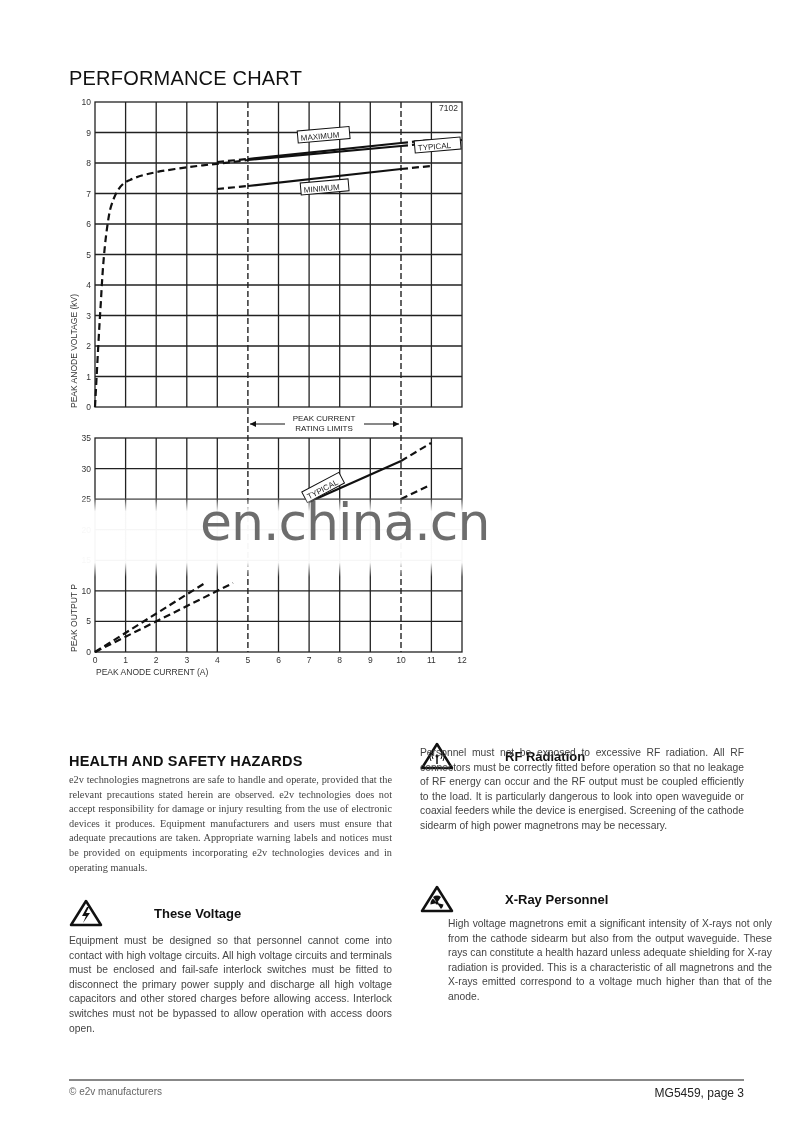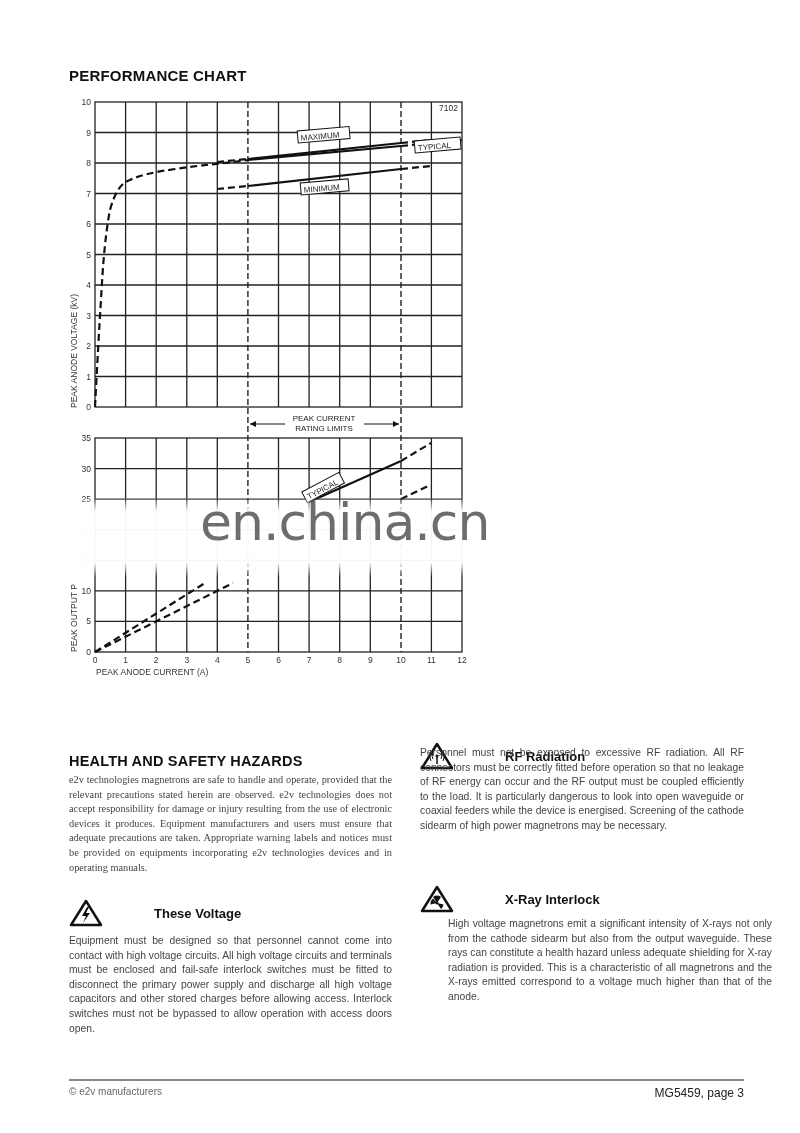--- a/index.html
+++ b/index.html
@@ -1,17 +1,17 @@
 <!DOCTYPE html>
 <html><head>
 <meta charset="utf-8">
 <style>
   html,body{margin:0;padding:0;background:#fff;}
   body{width:800px;height:1133px;position:relative;overflow:hidden;font-family:"Liberation Sans",sans-serif;color:#222;}
-  .h-title{position:absolute;left:69px;top:67px;font-size:15px;font-weight:bold;letter-spacing:0.2px;color:#111;}
+  .h-title{position:absolute;left:69px;top:67px;font-size:20px;font-weight:normal;letter-spacing:0.2px;color:#111;}
   svg.chart{position:absolute;left:0;top:0;}
   .axis-text{font-family:"Liberation Sans",sans-serif;font-size:8.5px;fill:#333;}
   .lbl-text{font-family:"Liberation Sans",sans-serif;font-size:8px;fill:#222;}
   .watermark{position:absolute;left:200px;top:496px;font-family:"DejaVu Sans",sans-serif;font-size:52px;color:rgba(60,60,60,0.75);letter-spacing:-1px;line-height:1;}
   .wm-band{position:absolute;left:60px;top:497px;width:680px;height:80px;background:linear-gradient(to bottom,rgba(255,255,255,0.0),rgba(255,255,255,0.96) 18%,rgba(255,255,255,0.96) 82%,rgba(255,255,255,0.0));}
   .sec-title{position:absolute;font-weight:bold;color:#111;}
   .h-sec{left:69px;top:753px;font-size:14.5px;letter-spacing:0.2px;}
   .para{position:absolute;font-size:10.3px;line-height:14.6px;color:#444;text-align:justify;}
   .p-left1{left:69px;top:773px;width:323px;font-family:Liberation Serif, serif;}
   .p-left2{left:69px;top:934px;width:323px;}
@@ -206,19 +206,19 @@
 <div class="para p-right1">Personnel must not be exposed to excessive RF radiation. All RF connectors must be correctly fitted before operation so that no leakage of RF energy can occur and the RF output must be coupled efficiently to the load. It is particularly dangerous to look into open waveguide or coaxial feeders while the device is energised. Screening of the cathode sidearm of high power magnetrons may be necessary.</div>
 
 <div class="sub s-xr">
   <svg class="ico" viewBox="0 0 34 28">
     <polygon points="17,2 32,26 2,26" fill="#fff" stroke="#111" stroke-width="2.5" stroke-linejoin="round"></polygon>
     <circle cx="17" cy="18" r="1.5" fill="#111"></circle>
     <path d="M17,18 L13,12 A7,7 0 0 1 21,12 Z" fill="#111"></path>
     <path d="M17,18 L10.5,19.5 A7,7 0 0 1 13,13.5 Z" fill="#111" transform="rotate(0)"></path>
     <path d="M17,18 L23.5,19.5 A7,7 0 0 1 21,24 Z" fill="#111"></path>
   </svg>
-  <span class="t">X-Ray Interlock</span>
+  <span class="t">X-Ray Personnel</span>
 </div>
 <div class="para p-right2">High voltage magnetrons emit a significant intensity of X-rays not only from the cathode sidearm but also from the output waveguide. These rays can constitute a health hazard unless adequate shielding for X-ray radiation is provided. This is a characteristic of all magnetrons and the X-rays emitted correspond to a voltage much higher than that of the anode.</div>
 
 <div class="footer-rule"></div>
 <div class="footer-left">© e2v manufacturers</div>
 <div class="footer-right">MG5459, page 3</div>
 
 </body></html>

